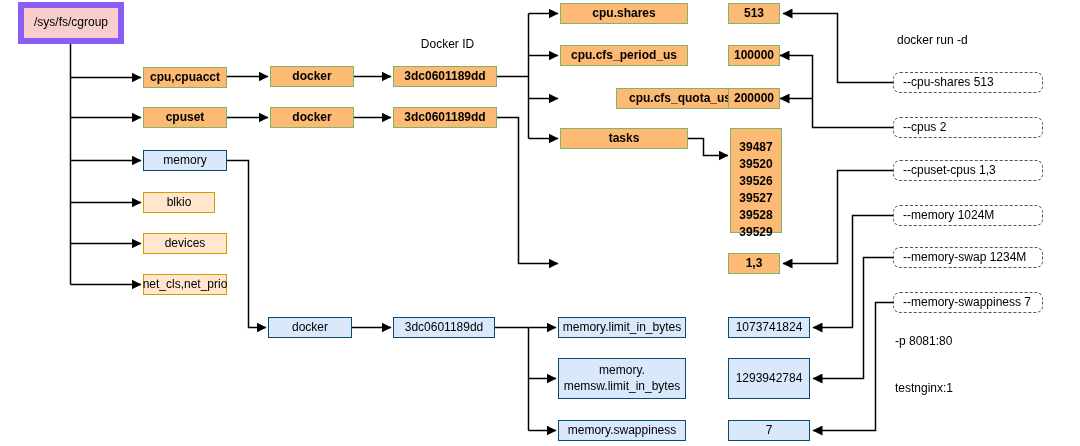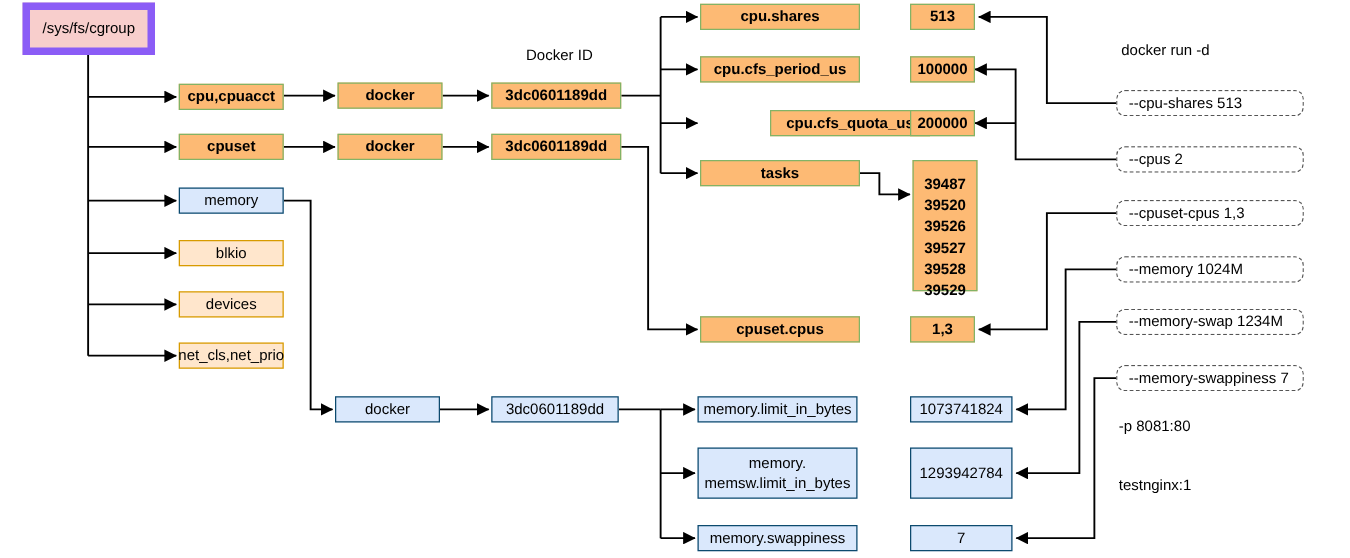--- a/index.html
+++ b/index.html
@@ -79,21 +79,21 @@
       <path d="M893,257.5 H863.5 V378.5 H813" marker-end="url(#arw)"></path>
       <path d="M893,302.5 H875.5 V430.5 H813" marker-end="url(#arw)"></path>
     </g>
   </svg>
 
   <div class="box pink" style="left:18px;top:2px;width:106px;height:42px;">/sys/fs/cgroup</div>
 
   <div class="box green nowrap" style="left:143px;top:67px;width:84px;height:21px;">cpu,cpuacct</div>
   <div class="box green nowrap" style="left:143px;top:107px;width:84px;height:21px;">cpuset</div>
   <div class="box blue nowrap" style="left:143px;top:150px;width:84px;height:21px;">memory</div>
-  <div class="box orange nowrap" style="left:143px;top:192px;width:84px;height:21px;">blkio</div>
+  <div class="box orange nowrap" style="left:143px;top:192px;width:72px;height:21px;">blkio</div>
   <div class="box orange nowrap" style="left:143px;top:233px;width:84px;height:21px;">devices</div>
   <div class="box orange nowrap" style="left:143px;top:274px;width:84px;height:21px;">net_cls,net_prio</div>
 
   <div class="plain centered" style="left:400px;top:36px;width:95px;height:16px;">Docker ID</div>
 
   <div class="box green" style="left:270px;top:66px;width:84px;height:21px;">docker</div>
   <div class="box green" style="left:393px;top:66px;width:104px;height:21px;">3dc0601189dd</div>
   <div class="box green" style="left:560px;top:3px;width:128px;height:21px;">cpu.shares</div>
   <div class="box green" style="left:728px;top:3px;width:52px;height:21px;">513</div>
   <div class="box green" style="left:560px;top:45px;width:128px;height:21px;">cpu.cfs_period_us</div>
@@ -103,21 +103,20 @@
   <div class="box green" style="left:560px;top:128px;width:128px;height:21px;">tasks</div>
   <div class="box green pidlist" style="left:730px;top:128px;width:52px;height:105px;">39487
 39520
 39526
 39527
 39528
 39529</div>
 
   <div class="box green" style="left:270px;top:107px;width:84px;height:21px;">docker</div>
   <div class="box green" style="left:393px;top:107px;width:104px;height:21px;">3dc0601189dd</div>
-  <div class="box green" style="left:560px;top:253px;width:128px;height:21px;">cpuset.cpus</div>
   <div class="box green" style="left:728px;top:253px;width:52px;height:21px;">1,3</div>
 
   <div class="box blue" style="left:268px;top:317px;width:84px;height:21px;">docker</div>
   <div class="box blue" style="left:393px;top:317px;width:102px;height:21px;">3dc0601189dd</div>
   <div class="box blue" style="left:558px;top:317px;width:128px;height:21px;text-align:center;">memory.limit_in_bytes</div>
   <div class="box blue" style="left:728px;top:317px;width:82px;height:21px;">1073741824</div>
   <div class="box blue" style="left:558px;top:358px;width:128px;height:41px;">memory.
 memsw.limit_in_bytes</div>
   <div class="box blue" style="left:728px;top:358px;width:82px;height:41px;">1293942784</div>
   <div class="box blue" style="left:558px;top:420px;width:128px;height:21px;">memory.swappiness</div>

